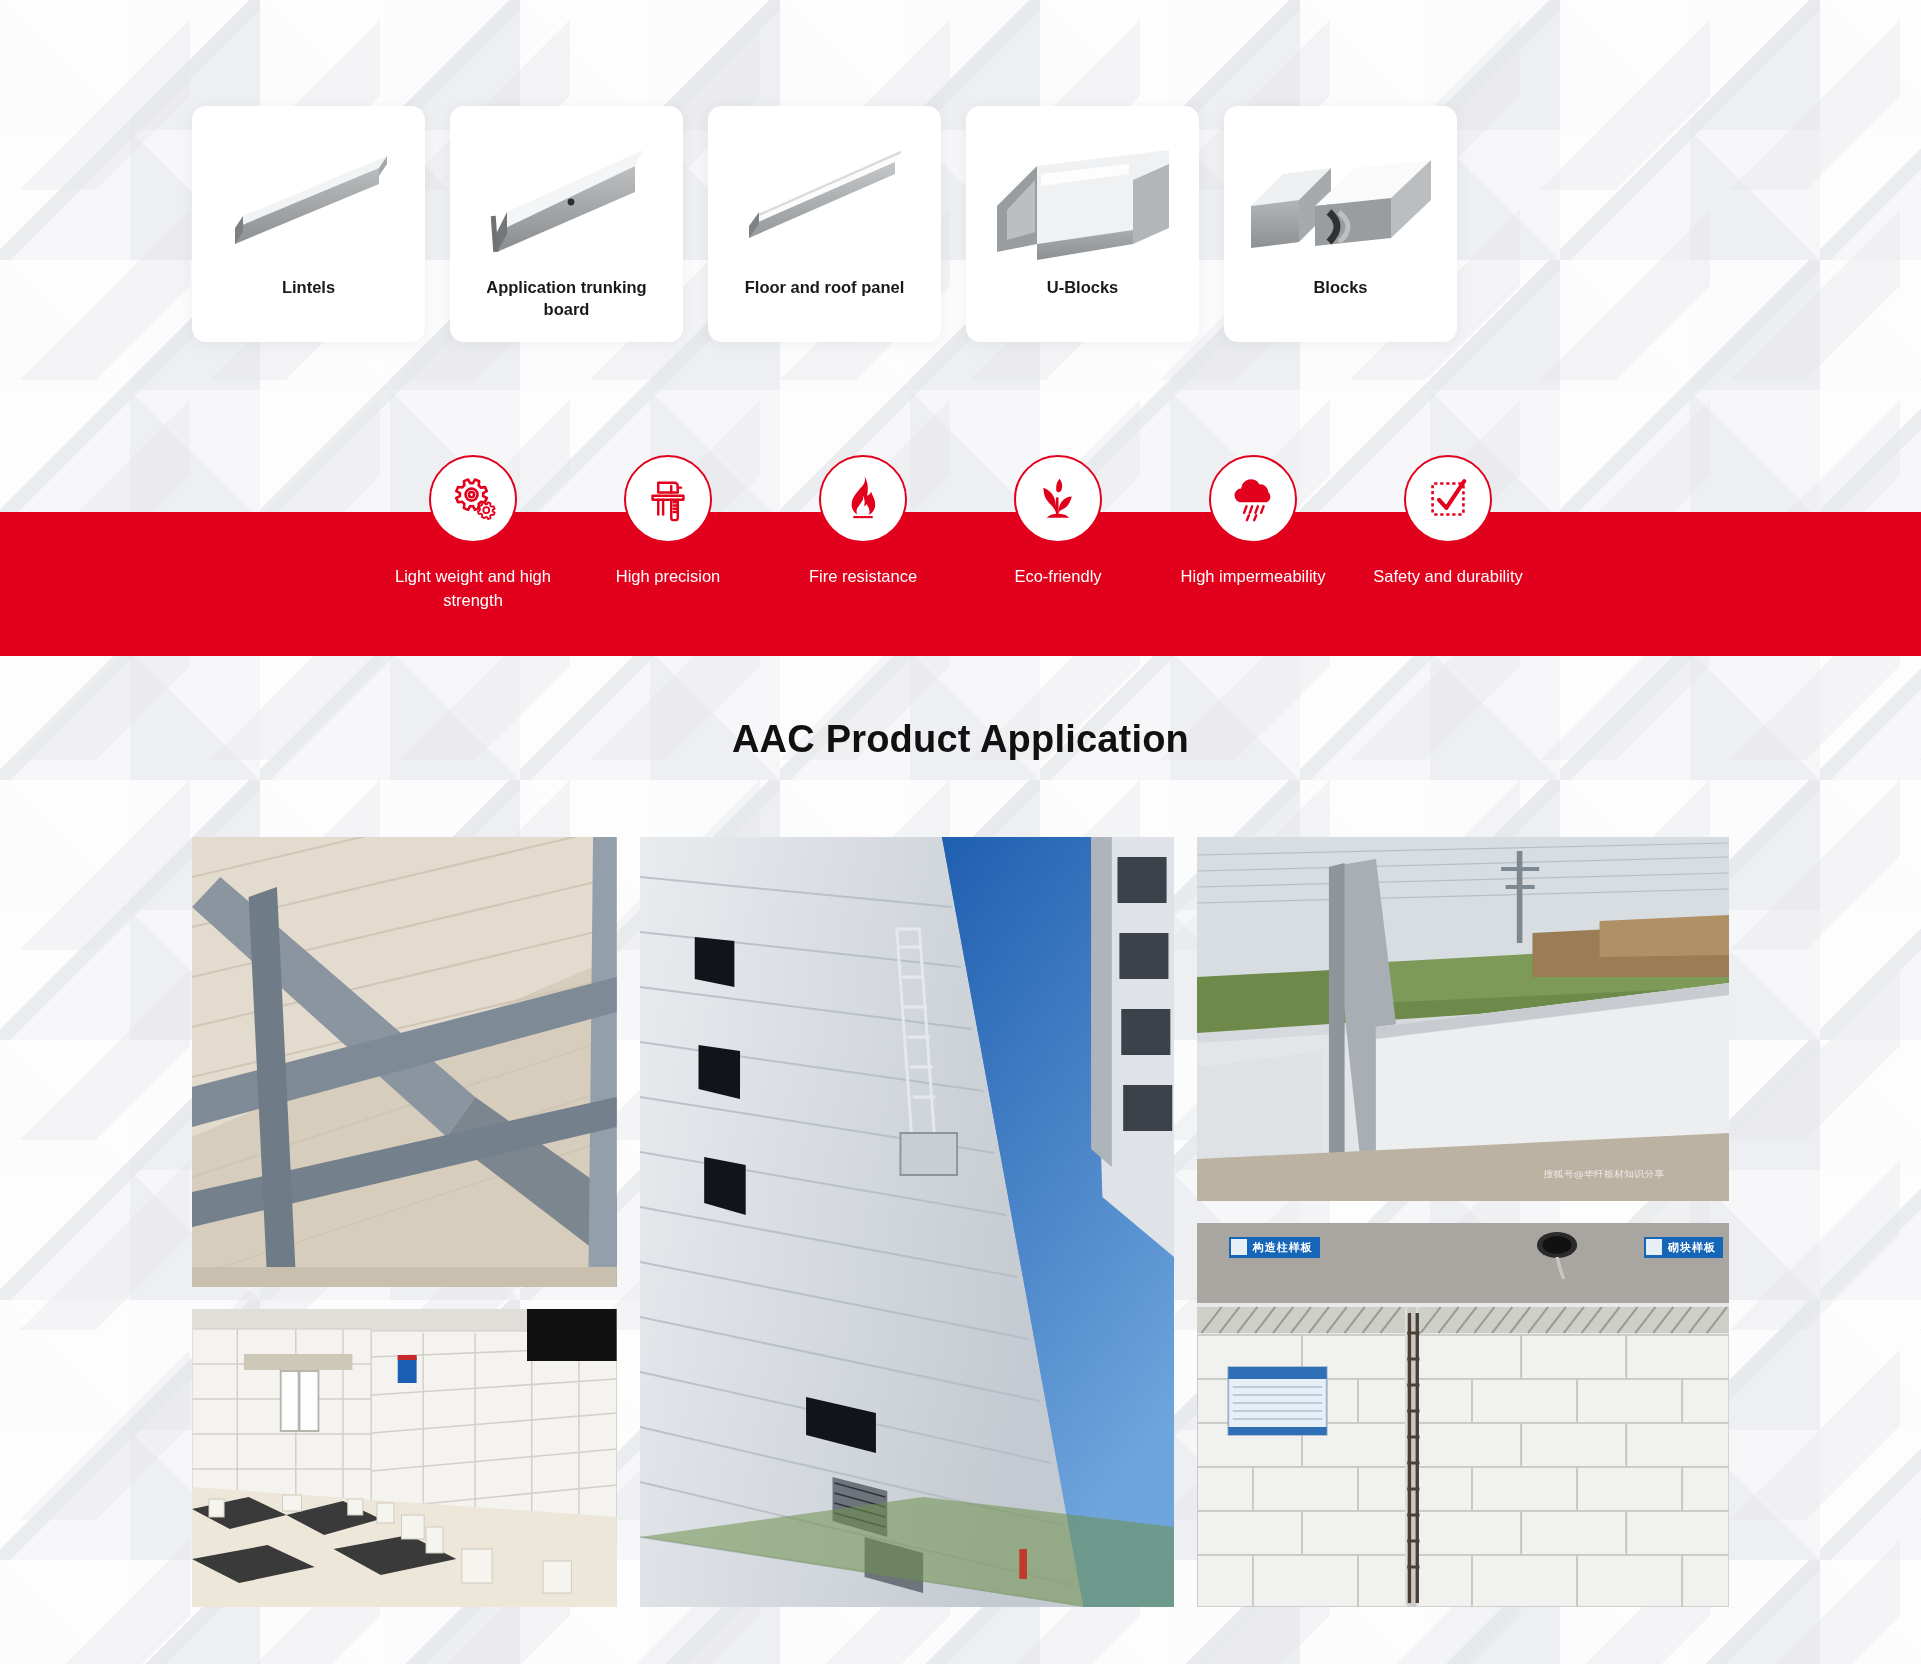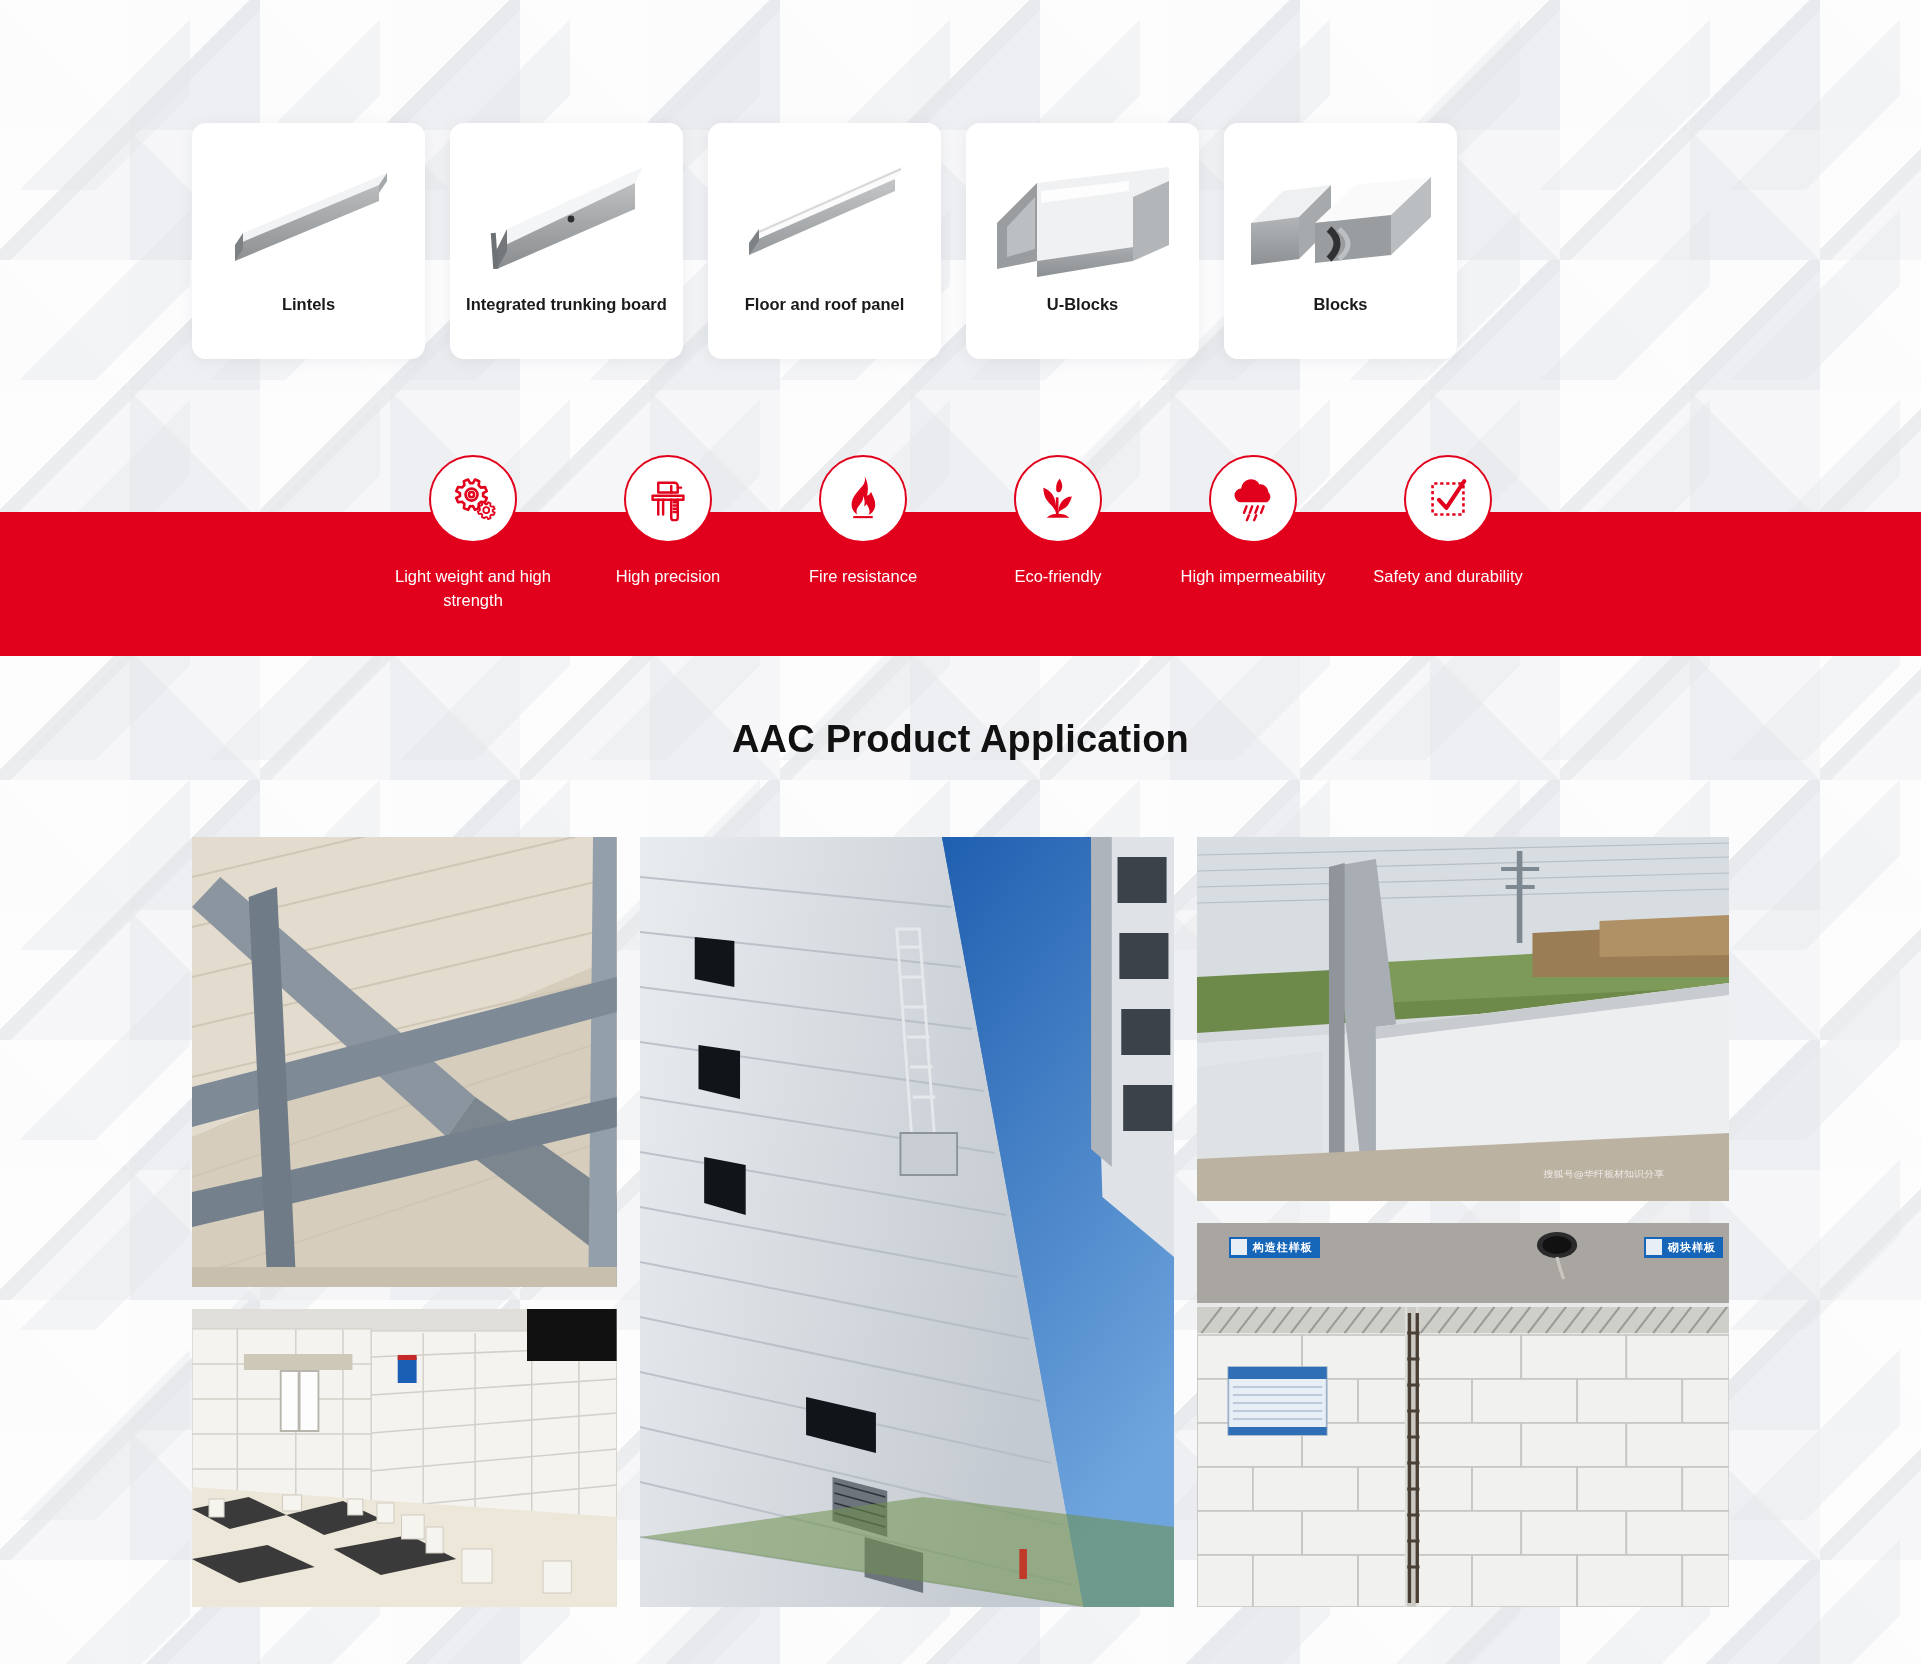--- a/index.html
+++ b/index.html
@@ -36,21 +36,21 @@
     pointer-events: none;
     background-image:
       linear-gradient(135deg, transparent 0 55%, rgba(228,230,233,.40) 55% 75%, transparent 75% 100%);
     background-size: 190px 190px;
   }
 
   
   .cards {
     position: absolute;
     left: 192px;
-    top: 123px;
+    top: 106px;
     display: flex;
     gap: 25px;
   }
   .card {
     width: 233px;
     min-height: 236px;
     background: #fff;
     border-radius: 14px;
     box-shadow: 0 2px 14px rgba(120,125,135,.10);
     display: flex;
@@ -217,21 +217,21 @@
                 <stop offset="1" stop-color="#8a8d8f"></stop>
             </linearGradient>
           </defs>
           <polygon points="30,112 40,92 176,30 168,46" fill="#f4f5f6"></polygon>
           <polygon points="30,112 168,46 168,72 30,132" fill="url(#gB)"></polygon>
           <polygon points="30,112 40,92 40,114 30,132" fill="#74777a"></polygon>
           <rect x="25" y="96" width="5" height="36" fill="#6f7275" transform="rotate(-4 27 114)"></rect>
           <circle cx="104" cy="82" r="3.4" fill="#2c2e30"></circle>
         </svg>
       </div>
-      <div class="card-label">Integrated trunking board</div>
+      <div class="card-label">Application trunking board</div>
     </div>
 
     <div class="card">
       <div class="card-art">
         <svg viewBox="0 0 200 150">
           <defs>
             <linearGradient id="gC" x1="0" y1="0" x2="0" y2="1">
               <stop offset="0" stop-color="#c4c6c8"></stop>
                 <stop offset="1" stop-color="#96999b"></stop>
             </linearGradient>

